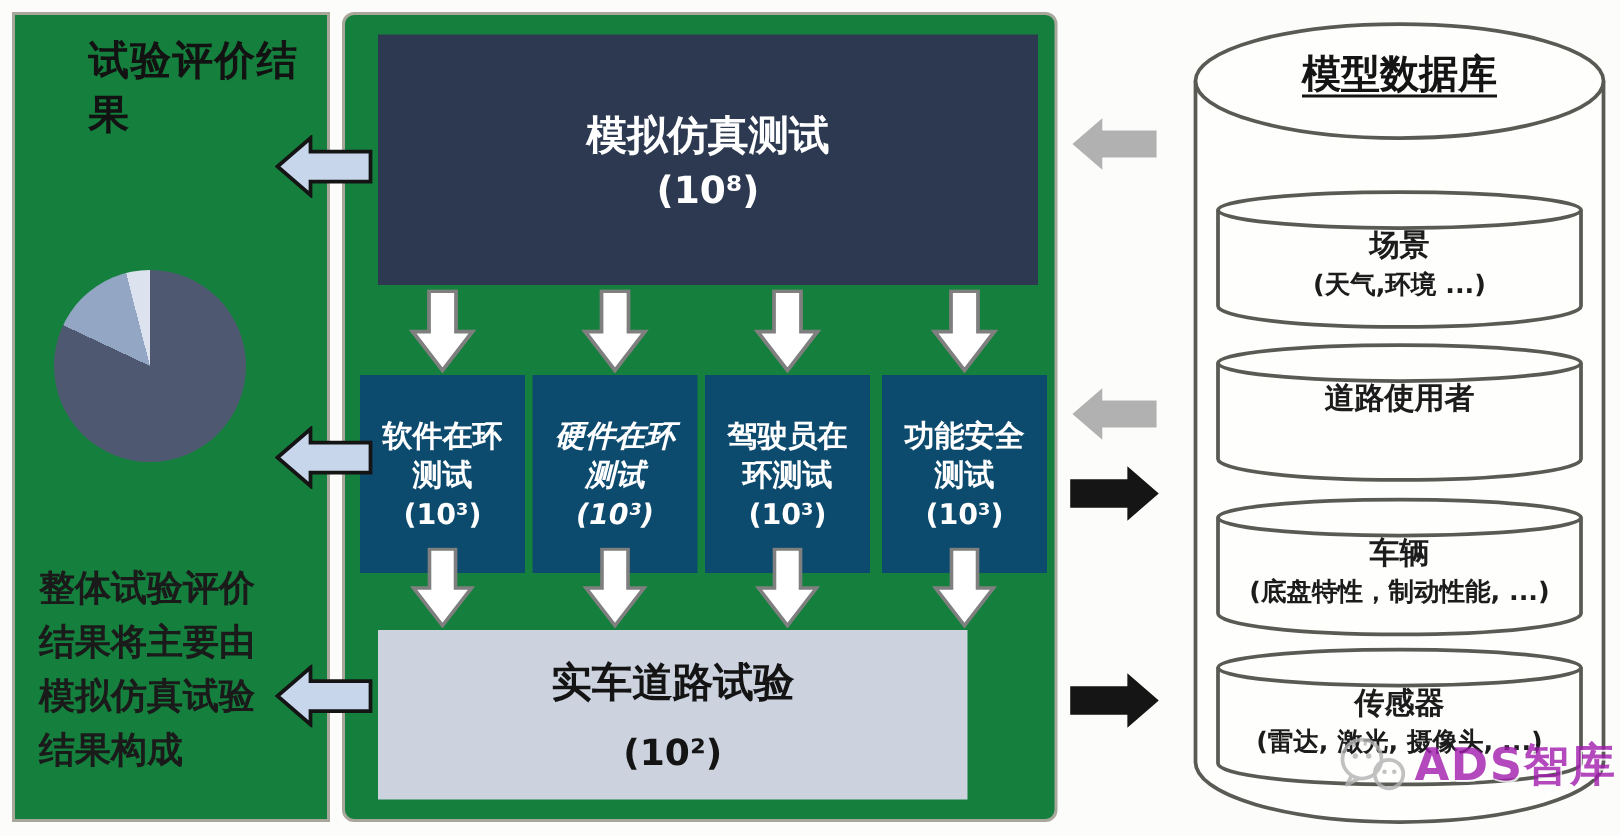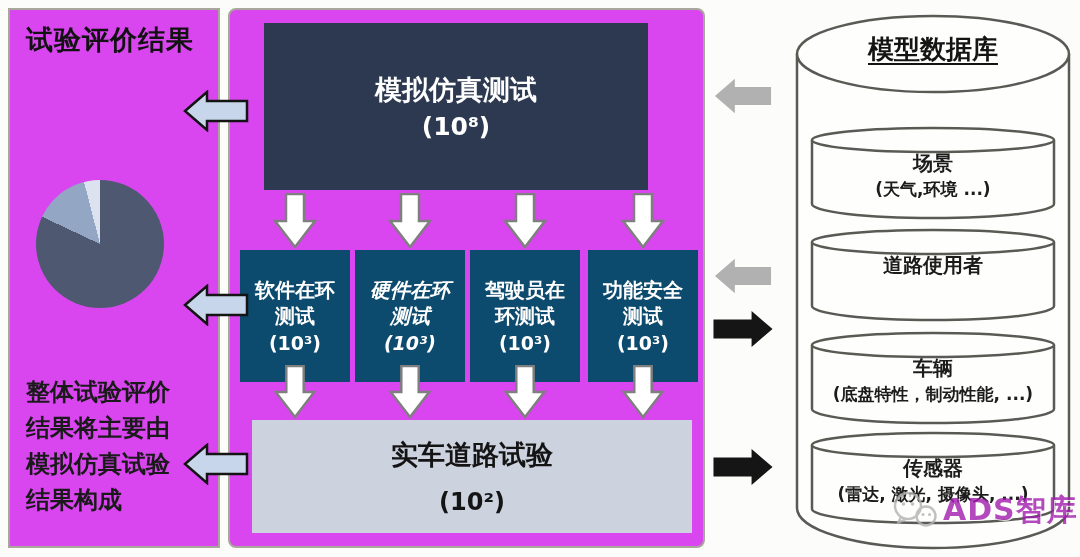--- a/index.html
+++ b/index.html
@@ -1,39 +1,39 @@
 <!DOCTYPE html>
 <html><head>
 <meta charset="utf-8">
 <style>
   * { margin:0; padding:0; box-sizing:border-box; }
   body { font-family:"DejaVu Sans","Liberation Sans",sans-serif; background:#ffffff; }
   #stage { position:relative; width:1080px; height:557px; background:#fcfcfa; overflow:hidden; }
 
   
-  .panel { position:absolute; background:#d946ef; border:2px solid #a9a69c; }
+  .panel { position:absolute; background:#15803d; border:2px solid #a9a69c;padding-left:33px; }
   #left-panel  { left:8px;  top:8px; width:212px; height:540px; }
   #mid-panel   { left:228px; top:8px; width:477px; height:540px; border-radius:8px; }
 
   #left-title { margin:12px 0 0 16px; font-size:27px; font-weight:bold; color:#121212; letter-spacing:1px; }
   #pie { position:absolute; left:26px; top:170px; width:128px; height:128px; border-radius:50%; }
   #left-desc { position:absolute; left:16px; top:364px; width:170px; font-size:24px; line-height:1.5;
                font-weight:600; color:#1a1a1a; }
 
   
   .box { position:absolute; display:flex; flex-direction:column; justify-content:center;
          align-items:center; text-align:center; }
-  #top-box { left:252px; top:23px; width:384px; height:167px; background:#2c3950; color:#fff;margin-left:12px; }
+  #top-box { left:252px; top:23px; width:440px; height:167px; background:#2c3950; color:#fff; }
   #top-box .t1 { font-size:27px; font-weight:bold; }
   #top-box .t2 { font-size:25px; font-weight:bold; margin-top:4px; }
   .mid-box { top:250px; width:110px; height:132px; background:#0c4a6e; color:#fff;
              font-size:20px; font-weight:bold; line-height:1.3; }
   .mid-box .cnt { font-size:19px; margin-top:2px; }
   #mid-box-0 { left:240px; } #mid-box-1 { left:355px;font-style:italic; } #mid-box-2 { left:470px; } #mid-box-3 { left:588px; }
-  #bottom-box { left:252px; top:420px; width:440px; height:113px; background:#ccd3df; color:#141414;gap:13px; }
+  #bottom-box { left:252px; top:420px; width:393px; height:113px; background:#ccd3df; color:#141414;gap:13px; }
   #bottom-box .t1 { font-size:27px; font-weight:bold; }
   #bottom-box .t2 { font-size:24px; font-weight:bold; margin-top:2px; }
 
   .arr { position:absolute; }
 
   
   #db { position:absolute; left:793px; top:10px; width:280px; height:542px; }
   #db-title { position:absolute; left:793px; top:32px; width:280px; text-align:center;
               font-size:26px; font-weight:bold; color:#141414; text-decoration:underline;
               text-underline-offset:5px; }

